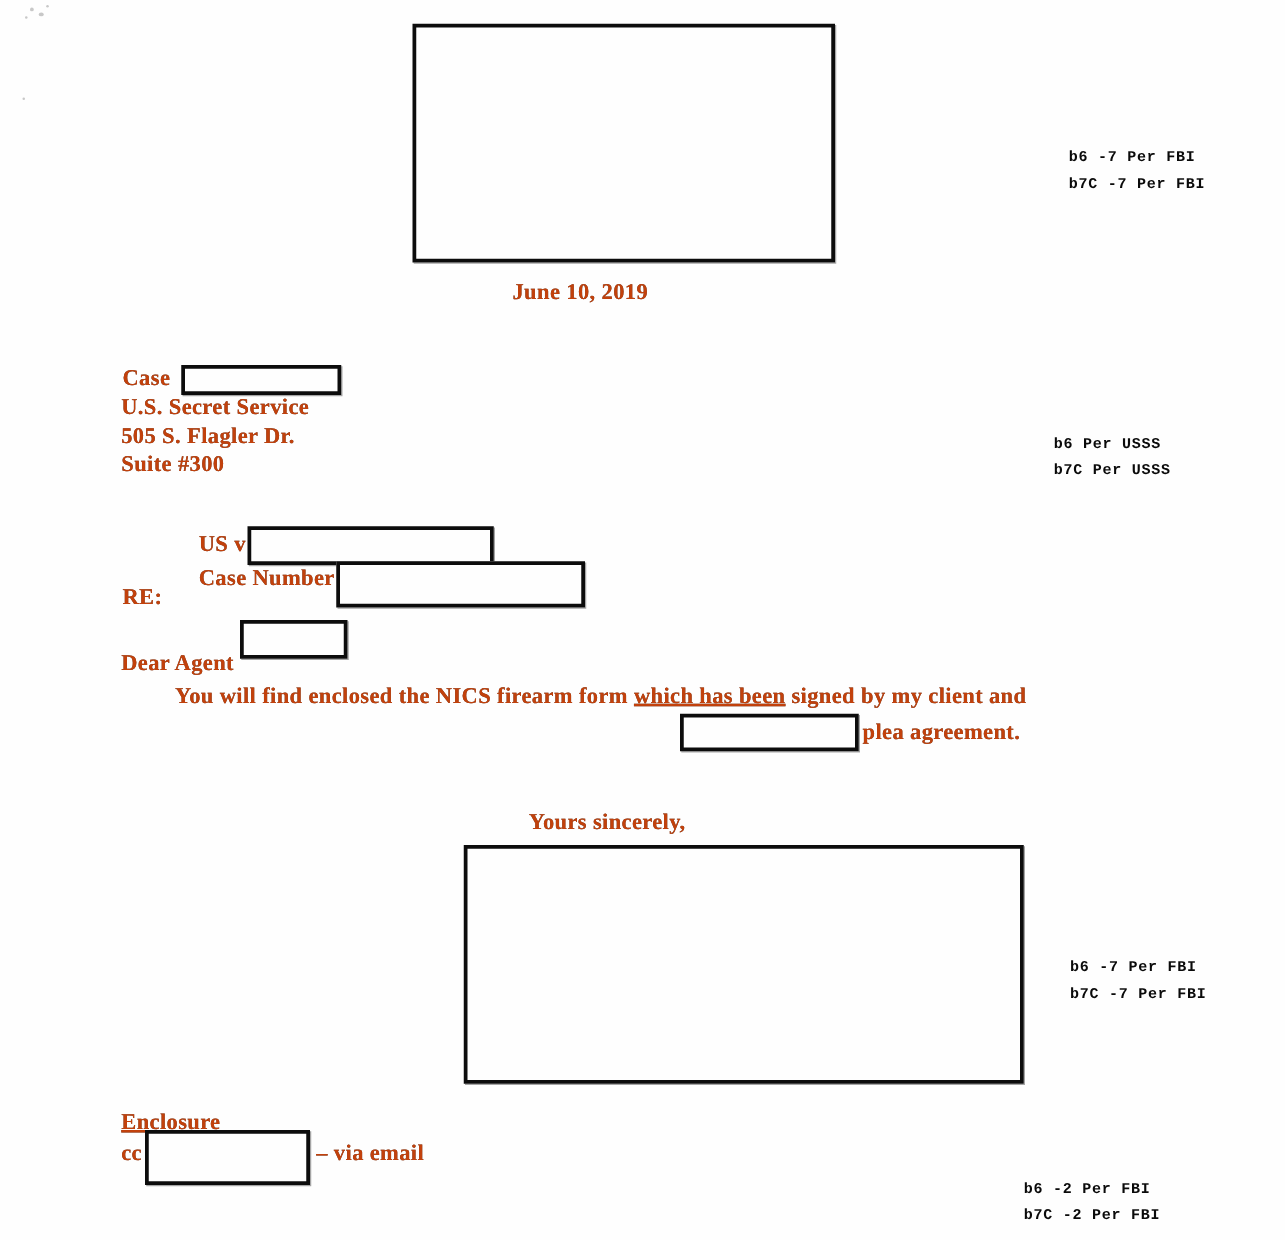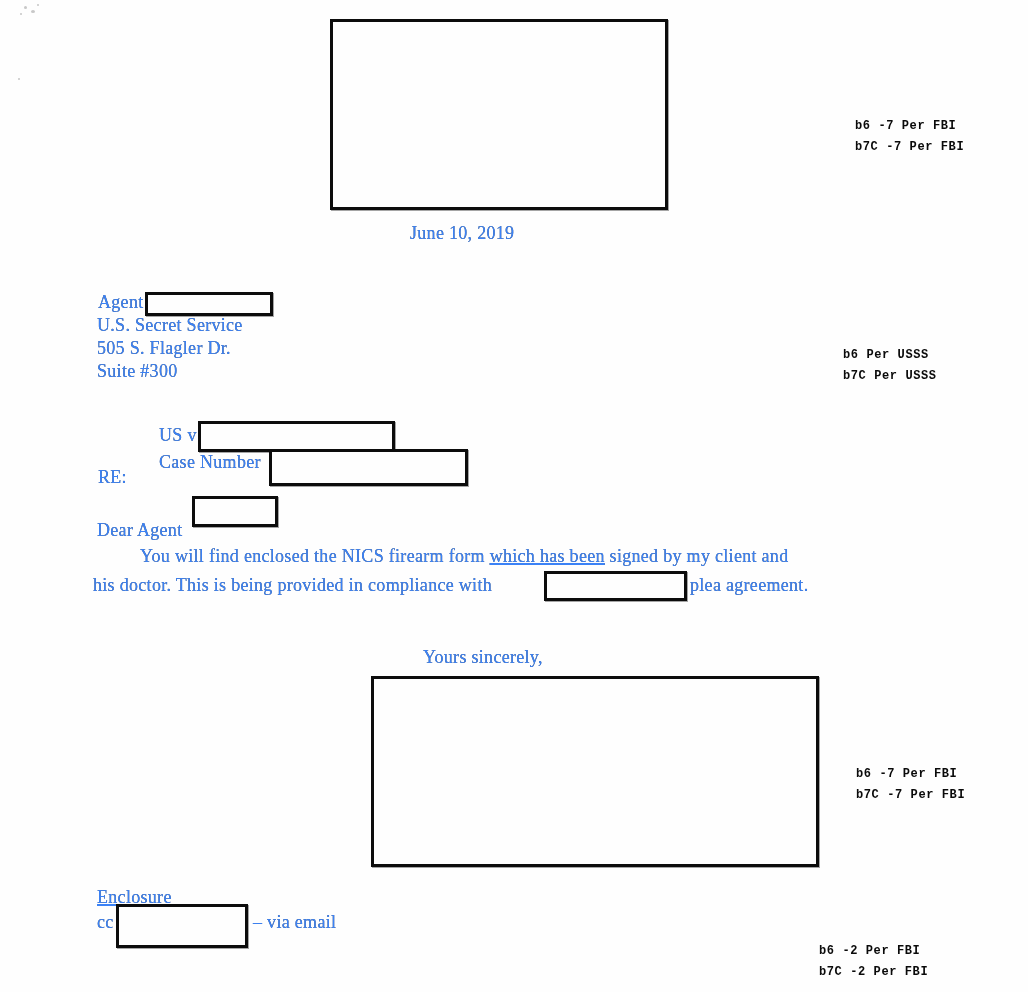--- a/index.html
+++ b/index.html
@@ -15,22 +15,23 @@
     overflow: hidden;
     font-family: "Liberation Serif", "DejaVu Serif", serif;
     color: #1b1b1b;
   }
   .txt {
     position: absolute;
     font-size: 18px;
     line-height: 1.1;
     letter-spacing: 0.3px;
     white-space: nowrap;
-    color: #3b82f6;
+    color: #c2410c;
     text-shadow: 0 0 0.5px rgba(20,20,20,0.75);
+    font-weight: bold;
   }
   .redact {
     position: absolute;
     border: 3px solid #0c0c0c;
     background: #fefefe;
     box-sizing: border-box;
     box-shadow: 1px 1px 0 rgba(0,0,0,0.35);
   }
   .anno {
     position: absolute;
@@ -63,21 +64,21 @@
 
   <div class="redact" style="left:330px; top:19px; width:338px; height:191px;"></div>
 
   <div class="txt" style="left:410px; top:224px;">June 10, 2019</div>
 
   <div class="anno" style="left:855px; top:116px;">
     <div>b6 -7 Per FBI</div>
     <div>b7C -7 Per FBI</div>
   </div>
 
-  <div class="txt" style="left:98px; top:293px;">Agent</div>
+  <div class="txt" style="left:98px; top:293px;">Case</div>
   <div class="redact" style="left:145px; top:292px; width:128px; height:24px;"></div>
   <div class="txt" style="left:97px; top:316px;">U.S. Secret Service</div>
   <div class="txt" style="left:97px; top:339px;">505 S. Flagler Dr.</div>
   <div class="txt" style="left:97px; top:362px;">Suite #300</div>
 
   <div class="anno" style="left:843px; top:345px;">
     <div>b6 Per USSS</div>
     <div>b7C Per USSS</div>
   </div>
 
@@ -85,21 +86,20 @@
   <div class="txt" style="left:159px; top:426px;">US v</div>
   <div class="redact" style="left:198px; top:421px; width:197px; height:31px;"></div>
   <div class="txt" style="left:159px; top:453px;">Case Number</div>
   <div class="redact" style="left:269px; top:449px; width:199px; height:37px;"></div>
 
 
   <div class="txt" style="left:97px; top:501px;margin-top:20px;">Dear Agent</div>
   <div class="redact" style="left:192px; top:496px; width:86px; height:31px;"></div>
 
   <div class="txt" style="left:140px; top:547px;"><span>You will find enclosed the NICS firearm form </span><span class="underlined">which has been</span><span> signed by my client and</span></div>
-  <div class="txt" style="left:93px; top:576px;">his doctor. This is being provided in compliance with</div>
   <div class="redact" style="left:544px; top:571px; width:143px; height:30px;"></div>
   <div class="txt" style="left:690px; top:576px;">plea agreement.</div>
 
   <div class="txt" style="left:423px; top:648px;">Yours sincerely,</div>
 
   <div class="redact" style="left:371px; top:676px; width:448px; height:191px;"></div>
 
   <div class="anno" style="left:856px; top:764px;">
     <div>b6 -7 Per FBI</div>
     <div>b7C -7 Per FBI</div>

